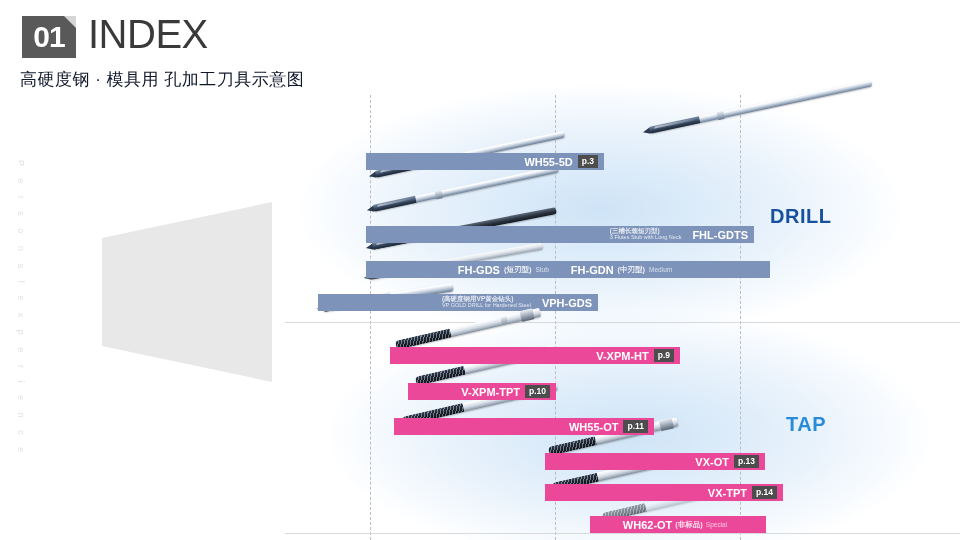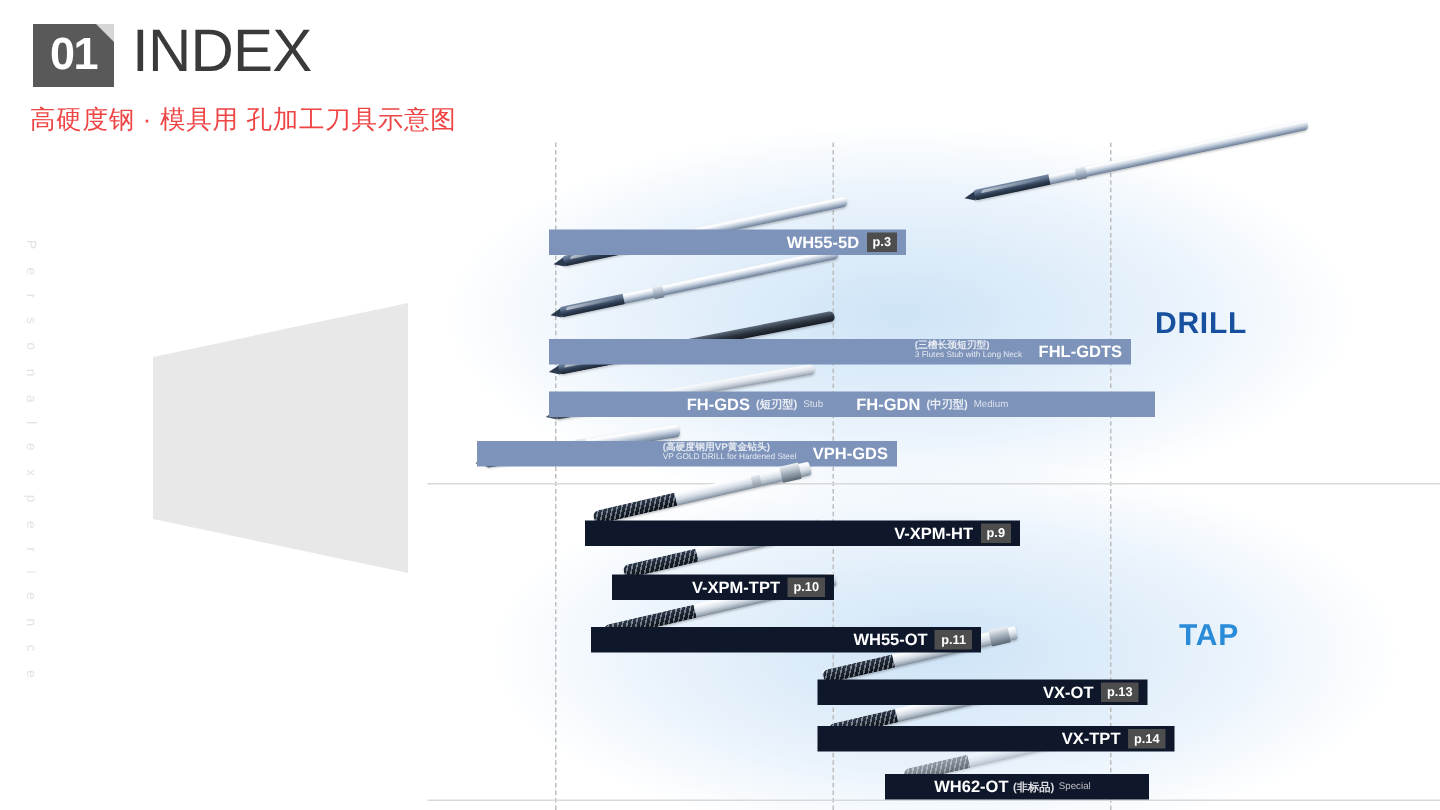--- a/index.html
+++ b/index.html
@@ -24,21 +24,21 @@
     content: ""; position: absolute; right: 0; top: 0;
     border-left: 12px solid transparent;
     border-top: 12px solid #d6d6d6;
   }
   .hdr-title {
     position: absolute; left: 88px; top: 12px;
     font-size: 40px; color: #3a3a3a; letter-spacing: -0.5px;
   }
   .hdr-sub {
     position: absolute; left: 20px; top: 68px;
-    font-size: 17px; color: #ef4444; letter-spacing: 0.5px; text-align: right;
+    font-size: 17px; color: #0f172a; letter-spacing: 0.5px; text-align: right;
   }
 
   
   .vert-text {
     position: absolute; left: 8px; top: 160px;
     width: 18px; height: 260px;
     writing-mode: vertical-rl;
     font-size: 9px; letter-spacing: 5px;
     color: #e2e2e2;
     white-space: nowrap;
@@ -69,21 +69,21 @@
 
   
   .bar {
     position: absolute; height: 17px;
     display: flex; align-items: center; justify-content: flex-end;
     padding-right: 6px; gap: 5px;
     color: #ffffff; font-size: 11px; font-weight: bold;
     white-space: nowrap;
   }
   .bar.drill { background: #7d93ba; }
-  .bar.tap   { background: #0f172a; }
+  .bar.tap   { background: #ec4899; }
   .bar.center { justify-content: center; }
   .pg {
     background: #4d4d4d; color: #fff;
     font-size: 8.5px; font-weight: bold;
     padding: 1px 4px 1px 4px; line-height: 1.25;
   }
   .sub-cn { font-size: 7.5px; font-weight: bold; opacity: .85; }
   .sub-en { font-size: 6.5px; font-weight: normal; opacity: .7; }
   .tiny-wrap { display: flex; flex-direction: column; align-items: flex-start;
                line-height: 1.05; margin-right: 6px; opacity: .8; }

